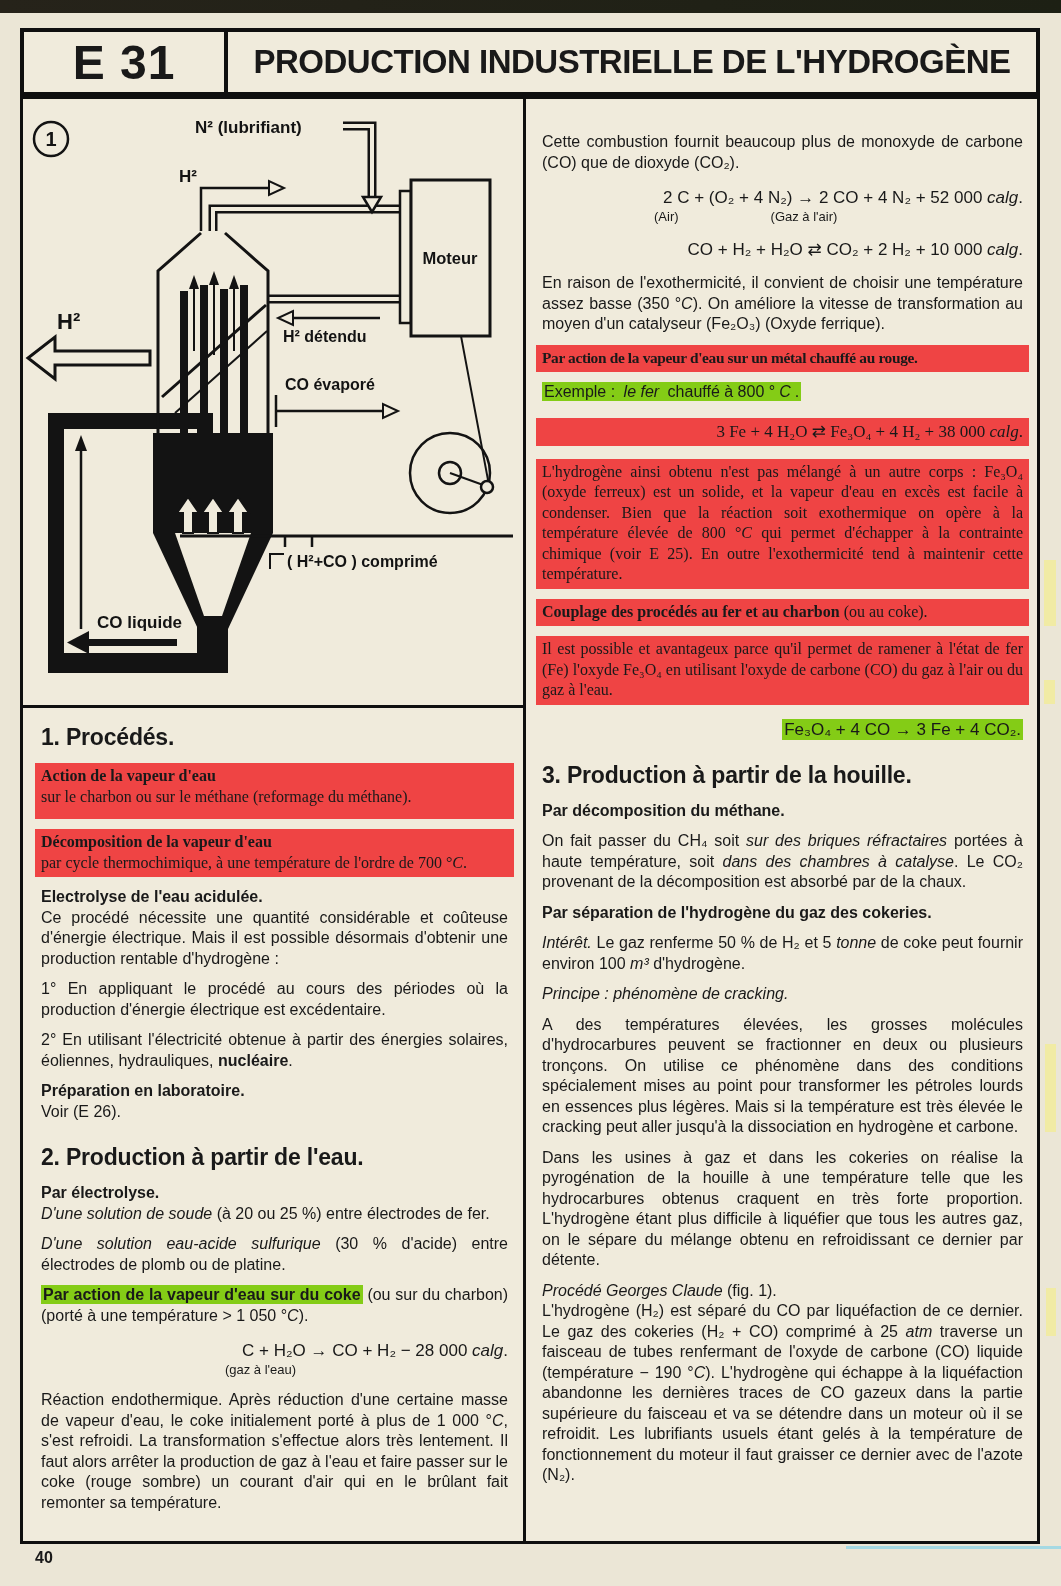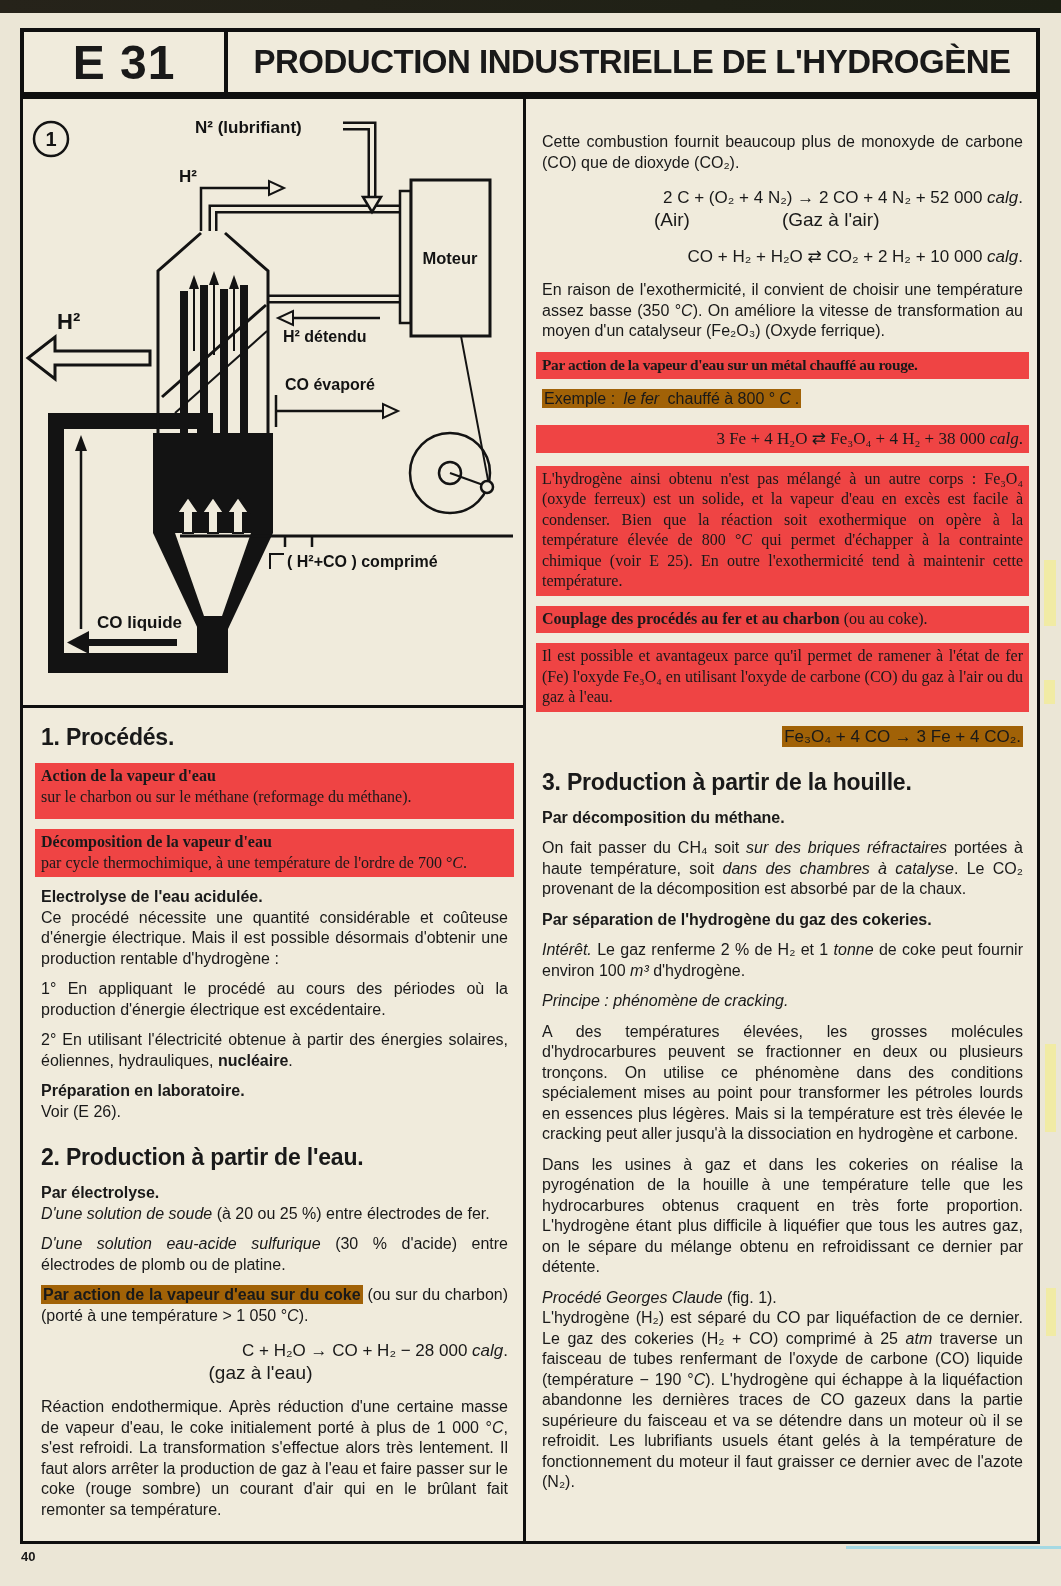--- a/index.html
+++ b/index.html
@@ -28,30 +28,30 @@
     padding:14px 15px 0 18px;box-sizing:border-box;overflow:hidden;}
   .rightcol{position:absolute;left:503px;top:0;width:511px;height:1442px;
     padding:13px 14px 0 16px;box-sizing:border-box;overflow:hidden;}
   .p,.h{font-size:16px;line-height:20.5px;margin:0 0 10px;}
   .p{text-align:justify;}
   .h{text-align:left;}
   .h1{font-size:23px;font-weight:bold;margin:22px 0 12px;letter-spacing:-0.2px;}
   .lefttext .h1:first-child{margin-top:2px;}
   .rightcol .p:first-child{margin-top:20px;}
   .eq{font-size:17px;text-align:right;margin:15px 0 13px;}
-  .subrow{font-size:19px;display:flex;justify-content:center;margin-top:1px;font-weight:normal;}
+  .subrow{font-size:13px;display:flex;justify-content:center;margin-top:1px;font-weight:normal;}
   .eq.sub-air .subrow{justify-content:flex-start;padding-left:112px;gap:92px;}
   .eq.sub-gaz .subrow{transform:translateX(-14px);}
   .b{font-weight:bold;}
   .i{font-style:italic;}
-  .hl{background:#a16207;padding:1px 2px;box-decoration-break:clone;-webkit-box-decoration-break:clone;}
+  .hl{background:#84cc16;padding:1px 2px;box-decoration-break:clone;-webkit-box-decoration-break:clone;}
   .hlblk{background:#ef4444;padding:3px 6px 4px;margin-left:-6px;margin-right:-6px;font-family:Liberation Serif, serif;}
   .pb{padding-bottom:12px;}
   .tight{letter-spacing:-0.35px;font-size:15.4px;}
-  .footer{position:absolute;left:21px;top:1549px;font-size:13px;font-weight:bold;}
+  .footer{position:absolute;left:35px;top:1549px;font-size:16px;font-weight:bold;}
   .edgemark{position:absolute;background:#f2eb9b;opacity:.85;}
   .cyanline{position:absolute;left:846px;top:1546px;width:215px;height:3px;background:#93d6e6;opacity:.8;}
 </style>
 </head>
 <body>
 
 <div class="topband"></div>
 
 <div class="header">
   <div class="code">E 31</div>
@@ -204,21 +204,21 @@
       <div class="p"><span class="seg hl">Exemple : </span><span class="seg i hl">le fer</span><span class="seg hl"> chauffé à 800 °</span><span class="seg i hl">C</span><span class="seg hl">.</span></div>
       <div class="eq hlblk"><span class="seg">3 Fe + 4 H₂O ⇄ Fe₃O₄ + 4 H₂ + 38 000 </span><span class="seg i">calg</span><span class="seg">.</span></div>
       <div class="p hlblk"><span class="seg">L'hydrogène ainsi obtenu n'est pas mélangé à un autre corps : Fe₃O₄ (oxyde ferreux) est un solide, et la vapeur d'eau en excès est facile à condenser. Bien que la réaction soit exothermique on opère à la température élevée de 800 °</span><span class="seg i">C</span><span class="seg"> qui permet d'échapper à la contrainte chimique (voir E 25). En outre l'exothermicité tend à maintenir cette température.</span></div>
       <div class="h hlblk"><span class="seg b">Couplage des procédés au fer et au charbon</span><span class="seg"> (ou au coke).</span></div>
       <div class="p hlblk"><span class="seg">Il est possible et avantageux parce qu'il permet de ramener à l'état de fer (Fe) l'oxyde Fe₃O₄ en utilisant l'oxyde de carbone (CO) du gaz à l'air ou du gaz à l'eau.</span></div>
       <div class="eq"><span class="seg hl">Fe₃O₄ + 4 CO → 3 Fe + 4 CO₂.</span></div>
       <div class="h1"><span class="seg">3. Production à partir de la houille.</span></div>
       <div class="h"><span class="seg b">Par décomposition du méthane.</span></div>
       <div class="p"><span class="seg">On fait passer du CH₄ soit </span><span class="seg i">sur des briques réfractaires</span><span class="seg"> portées à haute température, soit </span><span class="seg i">dans des chambres à catalyse</span><span class="seg">. Le CO₂ provenant de la décomposition est absorbé par de la chaux.</span></div>
       <div class="h"><span class="seg b">Par séparation de l'hydrogène du gaz des cokeries.</span></div>
-      <div class="p"><span class="seg i">Intérêt.</span><span class="seg"> Le gaz renferme 2 % de H₂ et 1 </span><span class="seg i">tonne</span><span class="seg"> de coke peut fournir environ 100 </span><span class="seg i">m³</span><span class="seg"> d'hydrogène.</span></div>
+      <div class="p"><span class="seg i">Intérêt.</span><span class="seg"> Le gaz renferme 50 % de H₂ et 5 </span><span class="seg i">tonne</span><span class="seg"> de coke peut fournir environ 100 </span><span class="seg i">m³</span><span class="seg"> d'hydrogène.</span></div>
       <div class="p"><span class="seg i">Principe : phénomène de cracking.</span></div>
       <div class="p"><span class="seg">A des températures élevées, les grosses molécules d'hydrocarbures peuvent se fractionner en deux ou plusieurs tronçons. On utilise ce phénomène dans des conditions spécialement mises au point pour transformer les pétroles lourds en essences plus légères. Mais si la température est très élevée le cracking peut aller jusqu'à la dissociation en hydrogène et carbone.</span></div>
       <div class="p"><span class="seg">Dans les usines à gaz et dans les cokeries on réalise la pyrogénation de la houille à une température telle que les hydrocarbures obtenus craquent en très forte proportion. L'hydrogène étant plus difficile à liquéfier que tous les autres gaz, on le sépare du mélange obtenu en refroidissant ce dernier par détente.</span></div>
       <div class="p"><span class="seg i">Procédé Georges Claude</span><span class="seg"> (fig. 1).</span><br><span class="seg">L'hydrogène (H₂) est séparé du CO par liquéfaction de ce dernier. Le gaz des cokeries (H₂ + CO) comprimé à 25 </span><span class="seg i">atm</span><span class="seg"> traverse un faisceau de tubes renfermant de l'oxyde de carbone (CO) liquide (température − 190 °</span><span class="seg i">C</span><span class="seg">). L'hydrogène qui échappe à la liquéfaction abandonne les dernières traces de CO gazeux dans la partie supérieure du faisceau et va se détendre dans un moteur où il se refroidit. Les lubrifiants usuels étant gelés à la température de fonctionnement du moteur il faut graisser ce dernier avec de l'azote (N₂).</span></div>
     </div>
   <div class="divider"></div>
 </div>
 
 <div class="footer">40</div>
 

